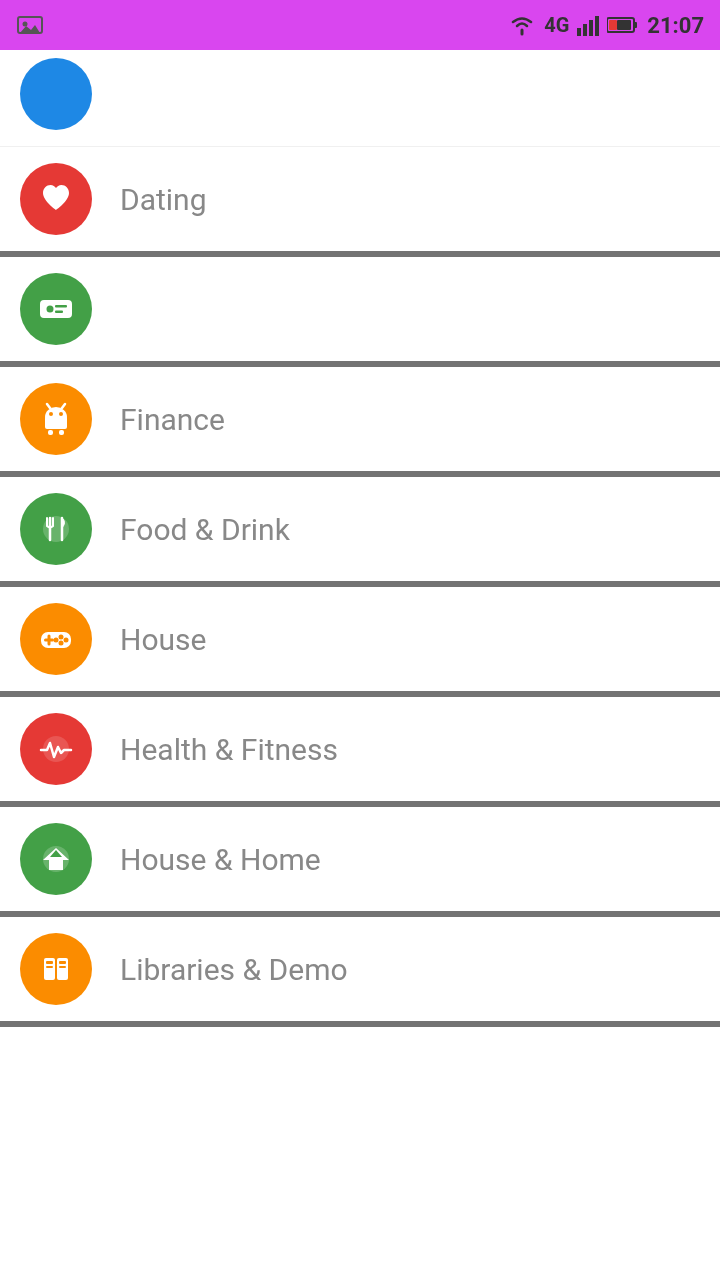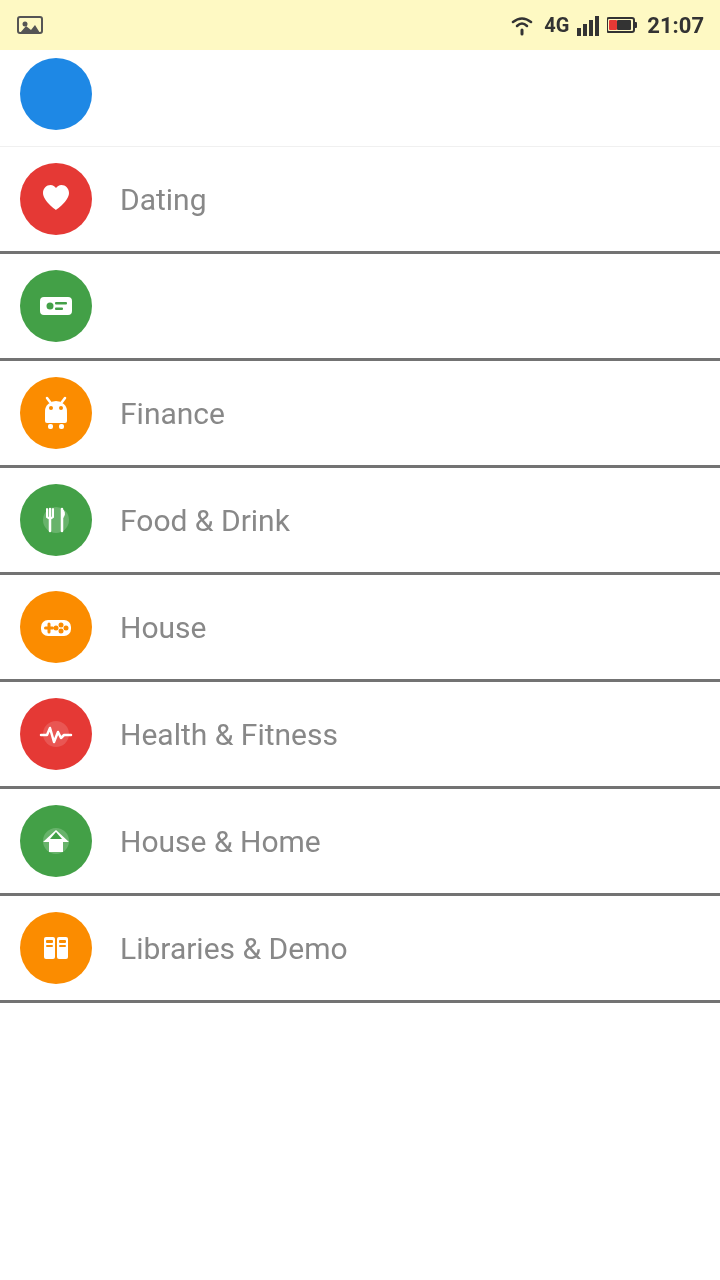--- a/index.html
+++ b/index.html
@@ -8,21 +8,21 @@
       width: 720px;
       min-height: 1280px;
       background: #fff;
       font-family: 'Roboto', Arial, sans-serif;
       display: flex;
       flex-direction: column;
     }
 
     
     .status-bar {
-      background: #fef9c3;
+      background: #d946ef;
       height: 50px;
       display: flex;
       justify-content: space-between;
       padding: 0 16px;
       flex-shrink: 0;
     }
     .status-bar-left {
       display: flex;
       align-items: center;
       gap: 8px;
@@ -42,21 +42,21 @@
       background: #fff;
       overflow-y: auto;
       padding-bottom: 4px;
     }
 
     
     .category-item {
       display: flex;
       align-items: center;
       padding: 16px 20px;
-      border-bottom: 3px solid #737373;
+      border-bottom: 6px solid #737373;
       cursor: pointer;
     }
 
     .category-icon-circle {
       width: 72px;
       height: 72px;
       border-radius: 50%;
       display: flex;
       align-items: center;
       justify-content: center;

